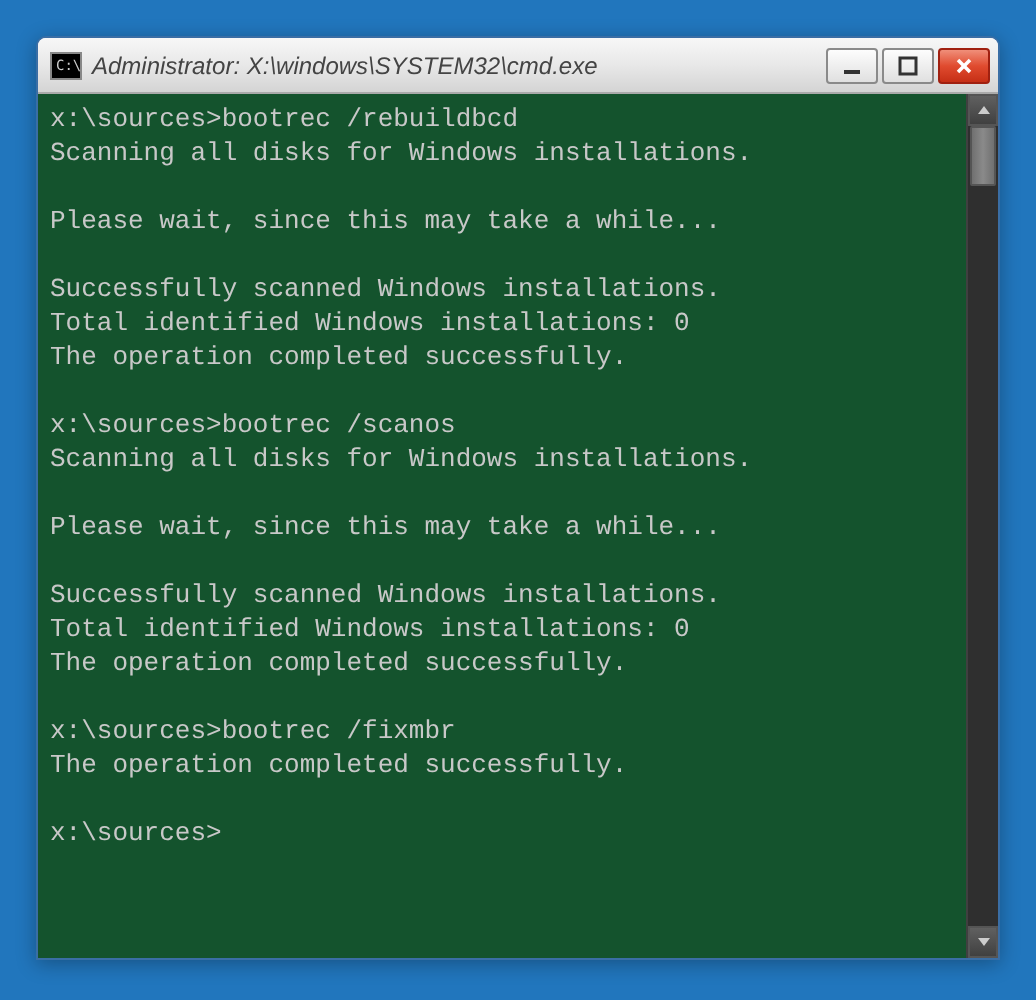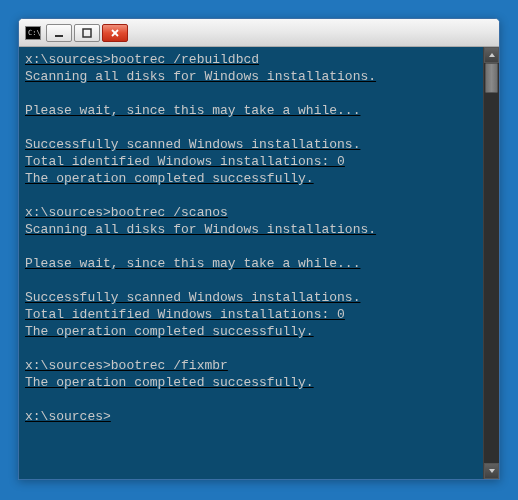--- a/index.html
+++ b/index.html
@@ -68,24 +68,23 @@
       justify-content: center;
       cursor: pointer;
     }
     .winbtn.close {
       background: linear-gradient(to bottom, #f08f7a 0%, #e04b2f 50%, #c62f16 100%);
       border-color: #a02010;
     }
     .winbtn svg { display: block; }
     .terminal-wrap {
       flex: 1;
-      background: #0c4a6e;
+      background: #14532d;
       position: relative;
       display: flex;
-      text-decoration: underline;
     }
     .terminal {
       flex: 1;
       padding: 4px 6px;
       color: #c8c8c8;
       font-size: 13px;
       line-height: 17px;
       white-space: pre;
       overflow: hidden;
       font-family: 'Consolas', 'Courier New', monospace;
@@ -122,20 +121,21 @@
       border: 1px solid #555;
       border-radius: 1px;
     }
   </style>
 </head>
 <body>
 
 <div class="window">
   <div class="titlebar">
     <div class="titlebar-icon">C:\</div>
+    <div class="title-text">Administrator: X:\windows\SYSTEM32\cmd.exe</div>
     <div class="window-controls">
       <div class="winbtn">
         <svg width="10" height="10" viewBox="0 0 10 10">
           <rect x="1" y="7" width="8" height="2" fill="#333"></rect>
         </svg>
       </div>
       <div class="winbtn">
         <svg width="10" height="10" viewBox="0 0 10 10">
           <rect x="1" y="1" width="8" height="8" fill="none" stroke="#333" stroke-width="1.5"></rect>
         </svg>

